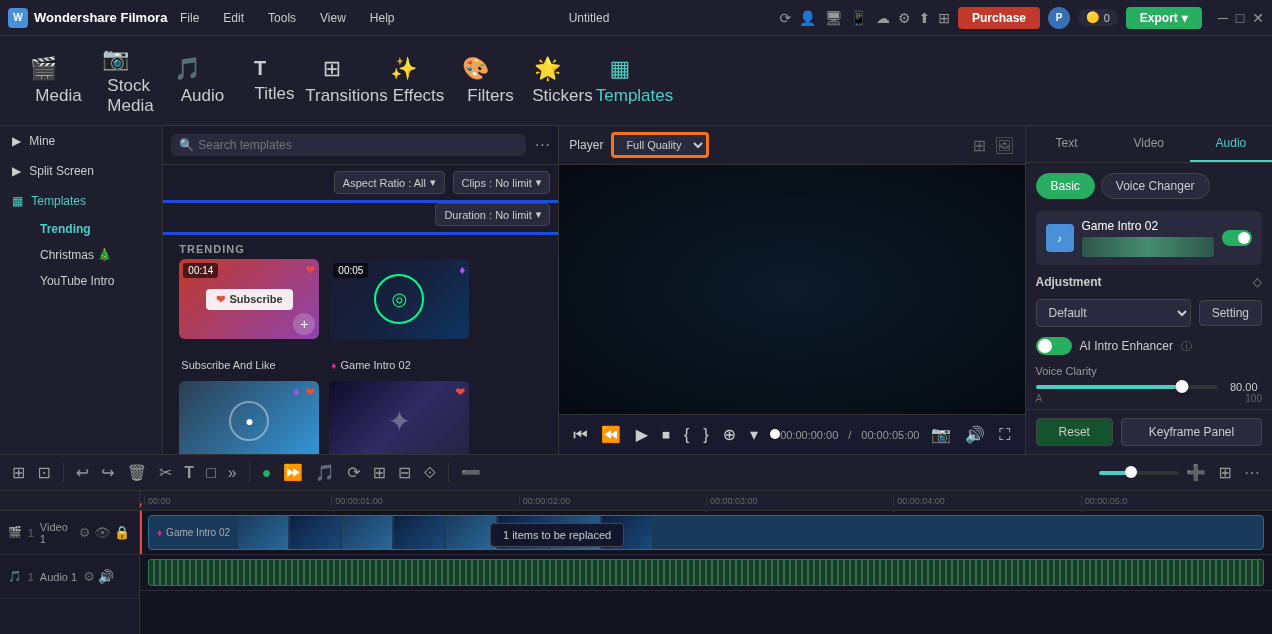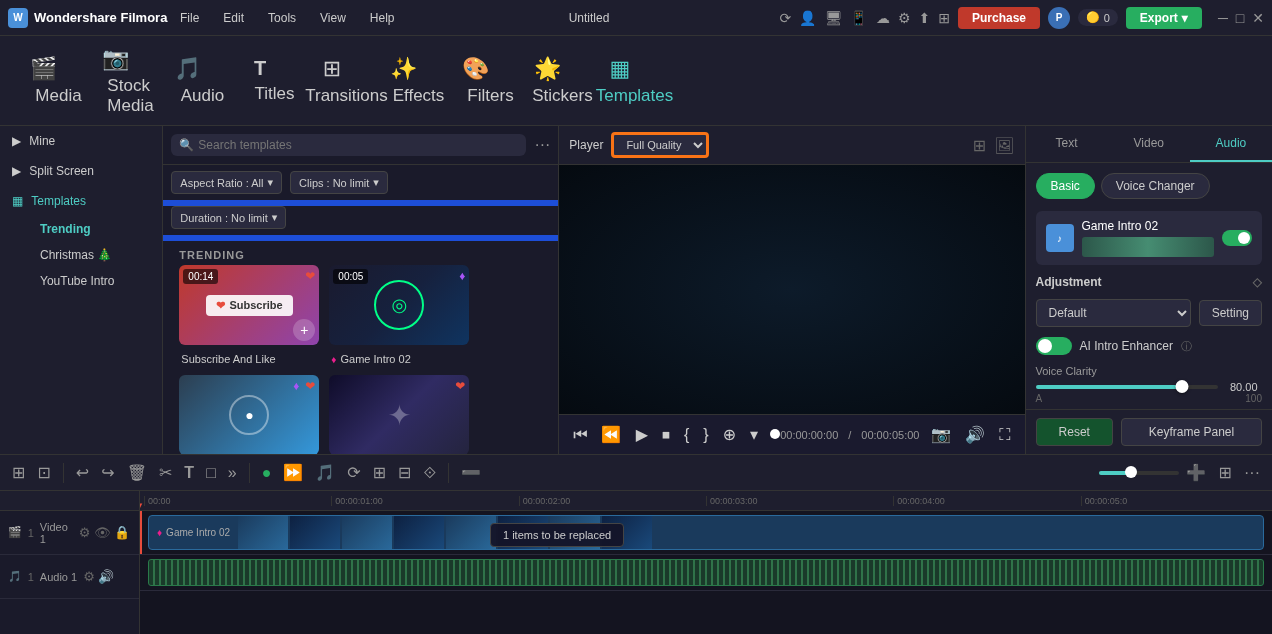--- a/index.html
+++ b/index.html
@@ -57,40 +57,40 @@
     .left-panel-sub-item {
       padding: 6px 12px; cursor: pointer; font-size: 12px; color: #ccc; border-radius: 4px;
     }
     .left-panel-sub-item.active { color: #4ecdc4; font-weight: bold; }
 
     
     .middle-panel { width: 400px; background: #1a1a2a; border-right: 1px solid #333; display: flex; flex-direction: column; overflow: hidden; }
     .middle-toolbar { display: flex; align-items: center; gap: 8px; padding: 8px; border-bottom: 1px solid #333; }
     .search-input-wrap { flex: 1; display: flex; align-items: center; background: #2a2a3e; border-radius: 6px; padding: 4px 8px; gap: 4px; }
     .search-input { background: transparent; border: none; color: #ccc; font-size: 12px; outline: none; width: 100%; }
-    .filter-row { display: flex; gap: 8px; padding: 6px 8px; border-bottom: 6px solid #1d4ed8; flex-wrap: wrap; }
+    .filter-row { display: flex; gap: 8px; padding: 6px 8px; border-bottom: 3px solid #1d4ed8; flex-wrap: wrap; justify-content: flex-end; }
     .filter-btn {
       display: flex; align-items: center; gap: 4px; background: #2a2a3e; border: 1px solid #444;
       color: #ccc; font-size: 11px; padding: 4px 8px; border-radius: 4px; cursor: pointer;
     }
     .section-label { color: #999; font-size: 11px; font-weight: bold; padding: 8px 8px 4px; letter-spacing: 1px; }
     .templates-grid { display: flex; gap: 10px; padding: 0 8px 8px; flex-wrap: wrap; overflow-y: auto; flex: 1; }
     .template-card { position: relative; width: 140px; cursor: pointer; }
     .template-thumb {
       width: 140px; height: 80px; border-radius: 6px; overflow: hidden; position: relative;
       background: #111;
     }
     .thumb-gradient-1 { background: linear-gradient(135deg, #c0392b 0%, #8e44ad 100%); }
     .thumb-gradient-2 { background: linear-gradient(135deg, #1a1a2e 0%, #16213e 50%, #0f3460 100%); }
     .thumb-gradient-3 { background: linear-gradient(135deg, #2c3e50 0%, #3498db 100%); }
     .thumb-gradient-4 { background: linear-gradient(135deg, #0f0c29 0%, #302b63 50%, #24243e 100%); }
     .thumb-overlay { position: absolute; top: 4px; left: 4px; background: rgba(0,0,0,0.6); color: #fff; font-size: 10px; padding: 2px 5px; border-radius: 3px; }
     .thumb-add-btn { position: absolute; bottom: 4px; right: 4px; background: rgba(255,255,255,0.2); border: none; color: #fff; width: 22px; height: 22px; border-radius: 50%; cursor: pointer; font-size: 14px; display: flex; align-items: center; justify-content: center; }
     .thumb-heart { position: absolute; top: 4px; right: 4px; color: #e74c3c; font-size: 12px; }
-    .template-title { font-size: 11px; color: #ccc; margin-top: 8px; padding: 0 2px; }
+    .template-title { font-size: 11px; color: #ccc; margin-top: 20px; padding: 0 2px; }
     .template-title-text { display: flex; align-items: center; gap: 4px; }
     .diamond-icon { color: #e91e8c; font-size: 10px; }
 
     
     .player-panel { flex: 1; background: #111; display: flex; flex-direction: column; }
     .player-toolbar { display: flex; align-items: center; gap: 8px; padding: 6px 10px; border-bottom: 1px solid #333; background: #1e1e2e; }
     .player-label { color: #ccc; font-size: 12px; }
     .quality-select { background: #2a2a3e; border: 3px solid #f97316; color: #ccc; font-size: 11px; padding: 3px 8px; border-radius: 4px; cursor: pointer; }
     .player-view-icons { margin-left: auto; display: flex; gap: 8px; color: #666; }
     .player-view-icon { cursor: pointer; font-size: 16px; }

